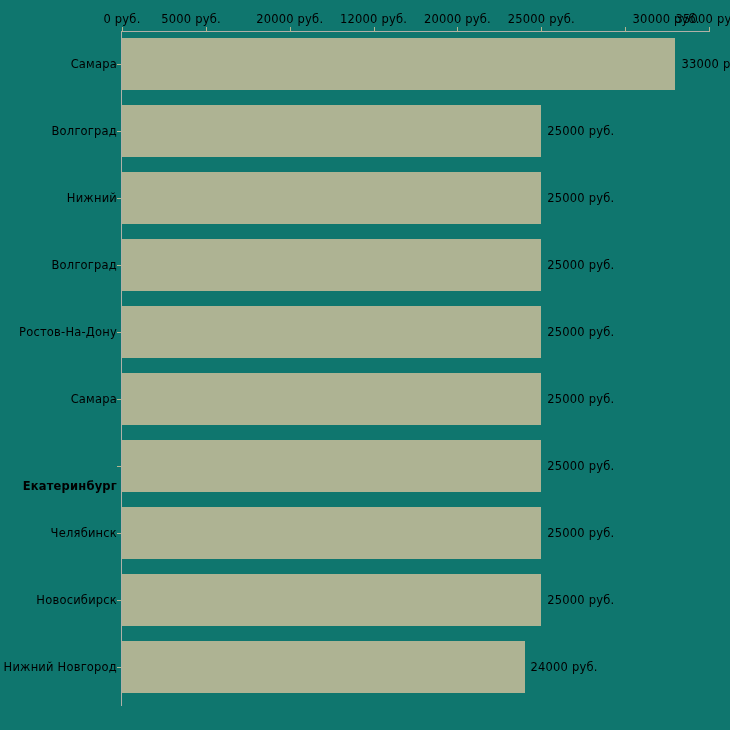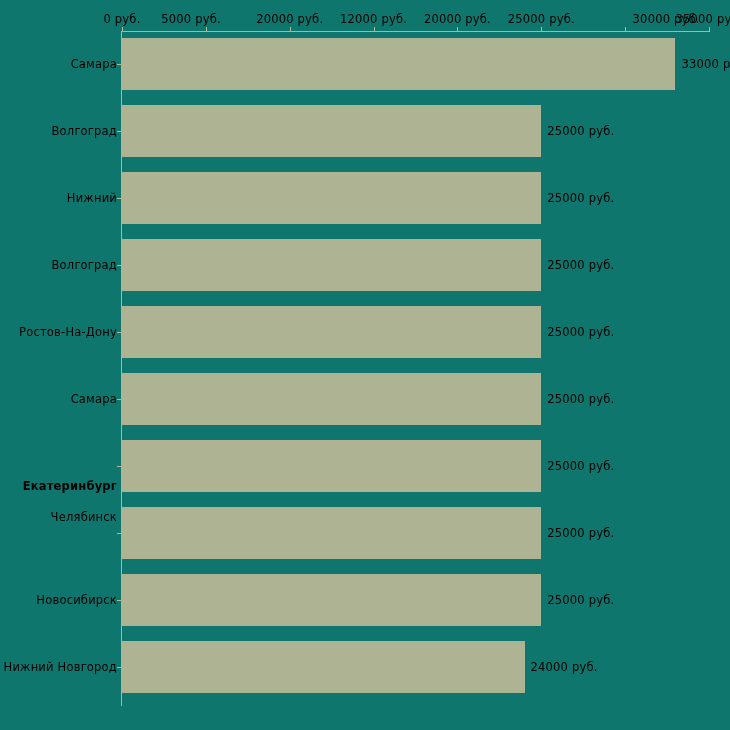--- a/index.html
+++ b/index.html
@@ -123,21 +123,21 @@
       <div class="y-tick-label" style="top: 198px;">Нижний</div>
       <div class="y-tick" style="top: 265px;"></div>
       <div class="y-tick-label" style="top: 265px;">Волгоград</div>
       <div class="y-tick" style="top: 332px;"></div>
       <div class="y-tick-label" style="top: 332px;">Ростов-На-Дону</div>
       <div class="y-tick" style="top: 399px;"></div>
       <div class="y-tick-label" style="top: 399px;">Самара</div>
       <div class="y-tick" style="top: 466px;"></div>
       <div class="y-tick-label" style="top: 486px; font-weight: bold;">Екатеринбург</div>
       <div class="y-tick" style="top: 533px;"></div>
-      <div class="y-tick-label" style="top: 517px;">Челябинск</div>
+      <div class="y-tick-label" style="top: 533px;">Челябинск</div>
       <div class="y-tick" style="top: 600px;"></div>
       <div class="y-tick-label" style="top: 600px;">Новосибирск</div>
       <div class="y-tick" style="top: 667px;"></div>
       <div class="y-tick-label" style="top: 667px;">Нижний Новгород</div>
     </div>
 
   <div id="bars">
       <div class="bar" title="Москва: 33000 руб" style="top: 38px; height: 52px; width: 553.457px; background: rgb(174, 179, 147);"></div>
       <div class="bar-value-label" style="left: 681.457px; top: 64px;">33000 руб</div>
       <div class="bar" title="Волгоград: 25000 руб." style="top: 105px; height: 52px; width: 419.286px; background: rgb(174, 179, 147);"></div>

